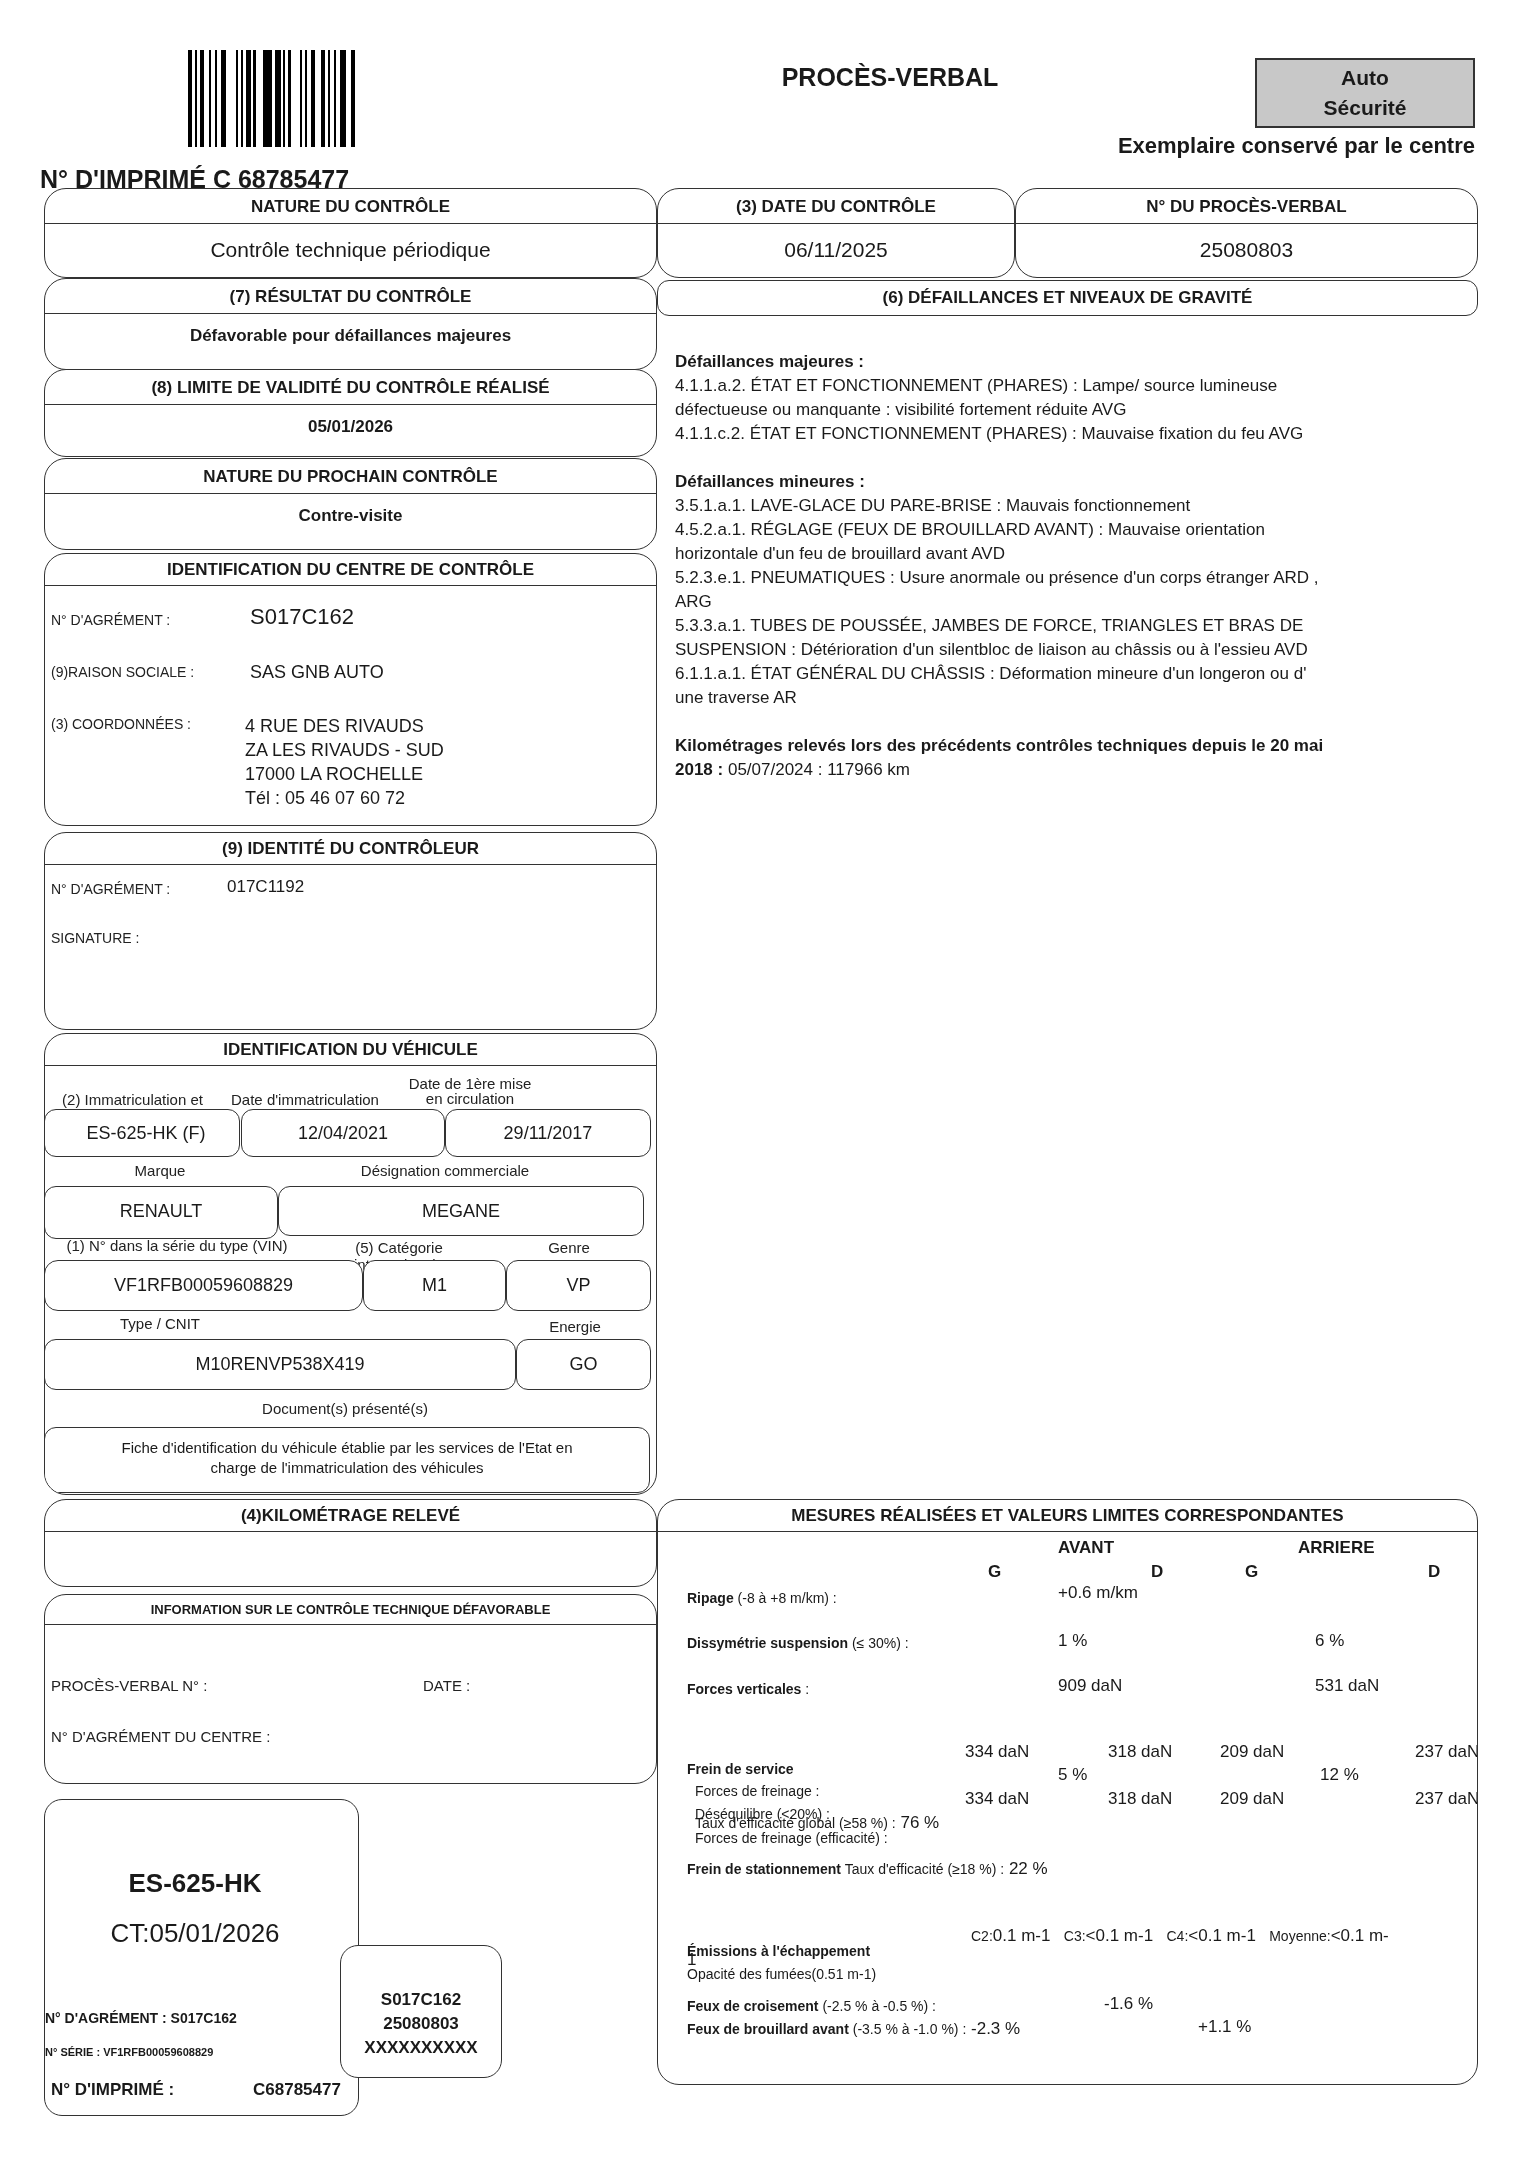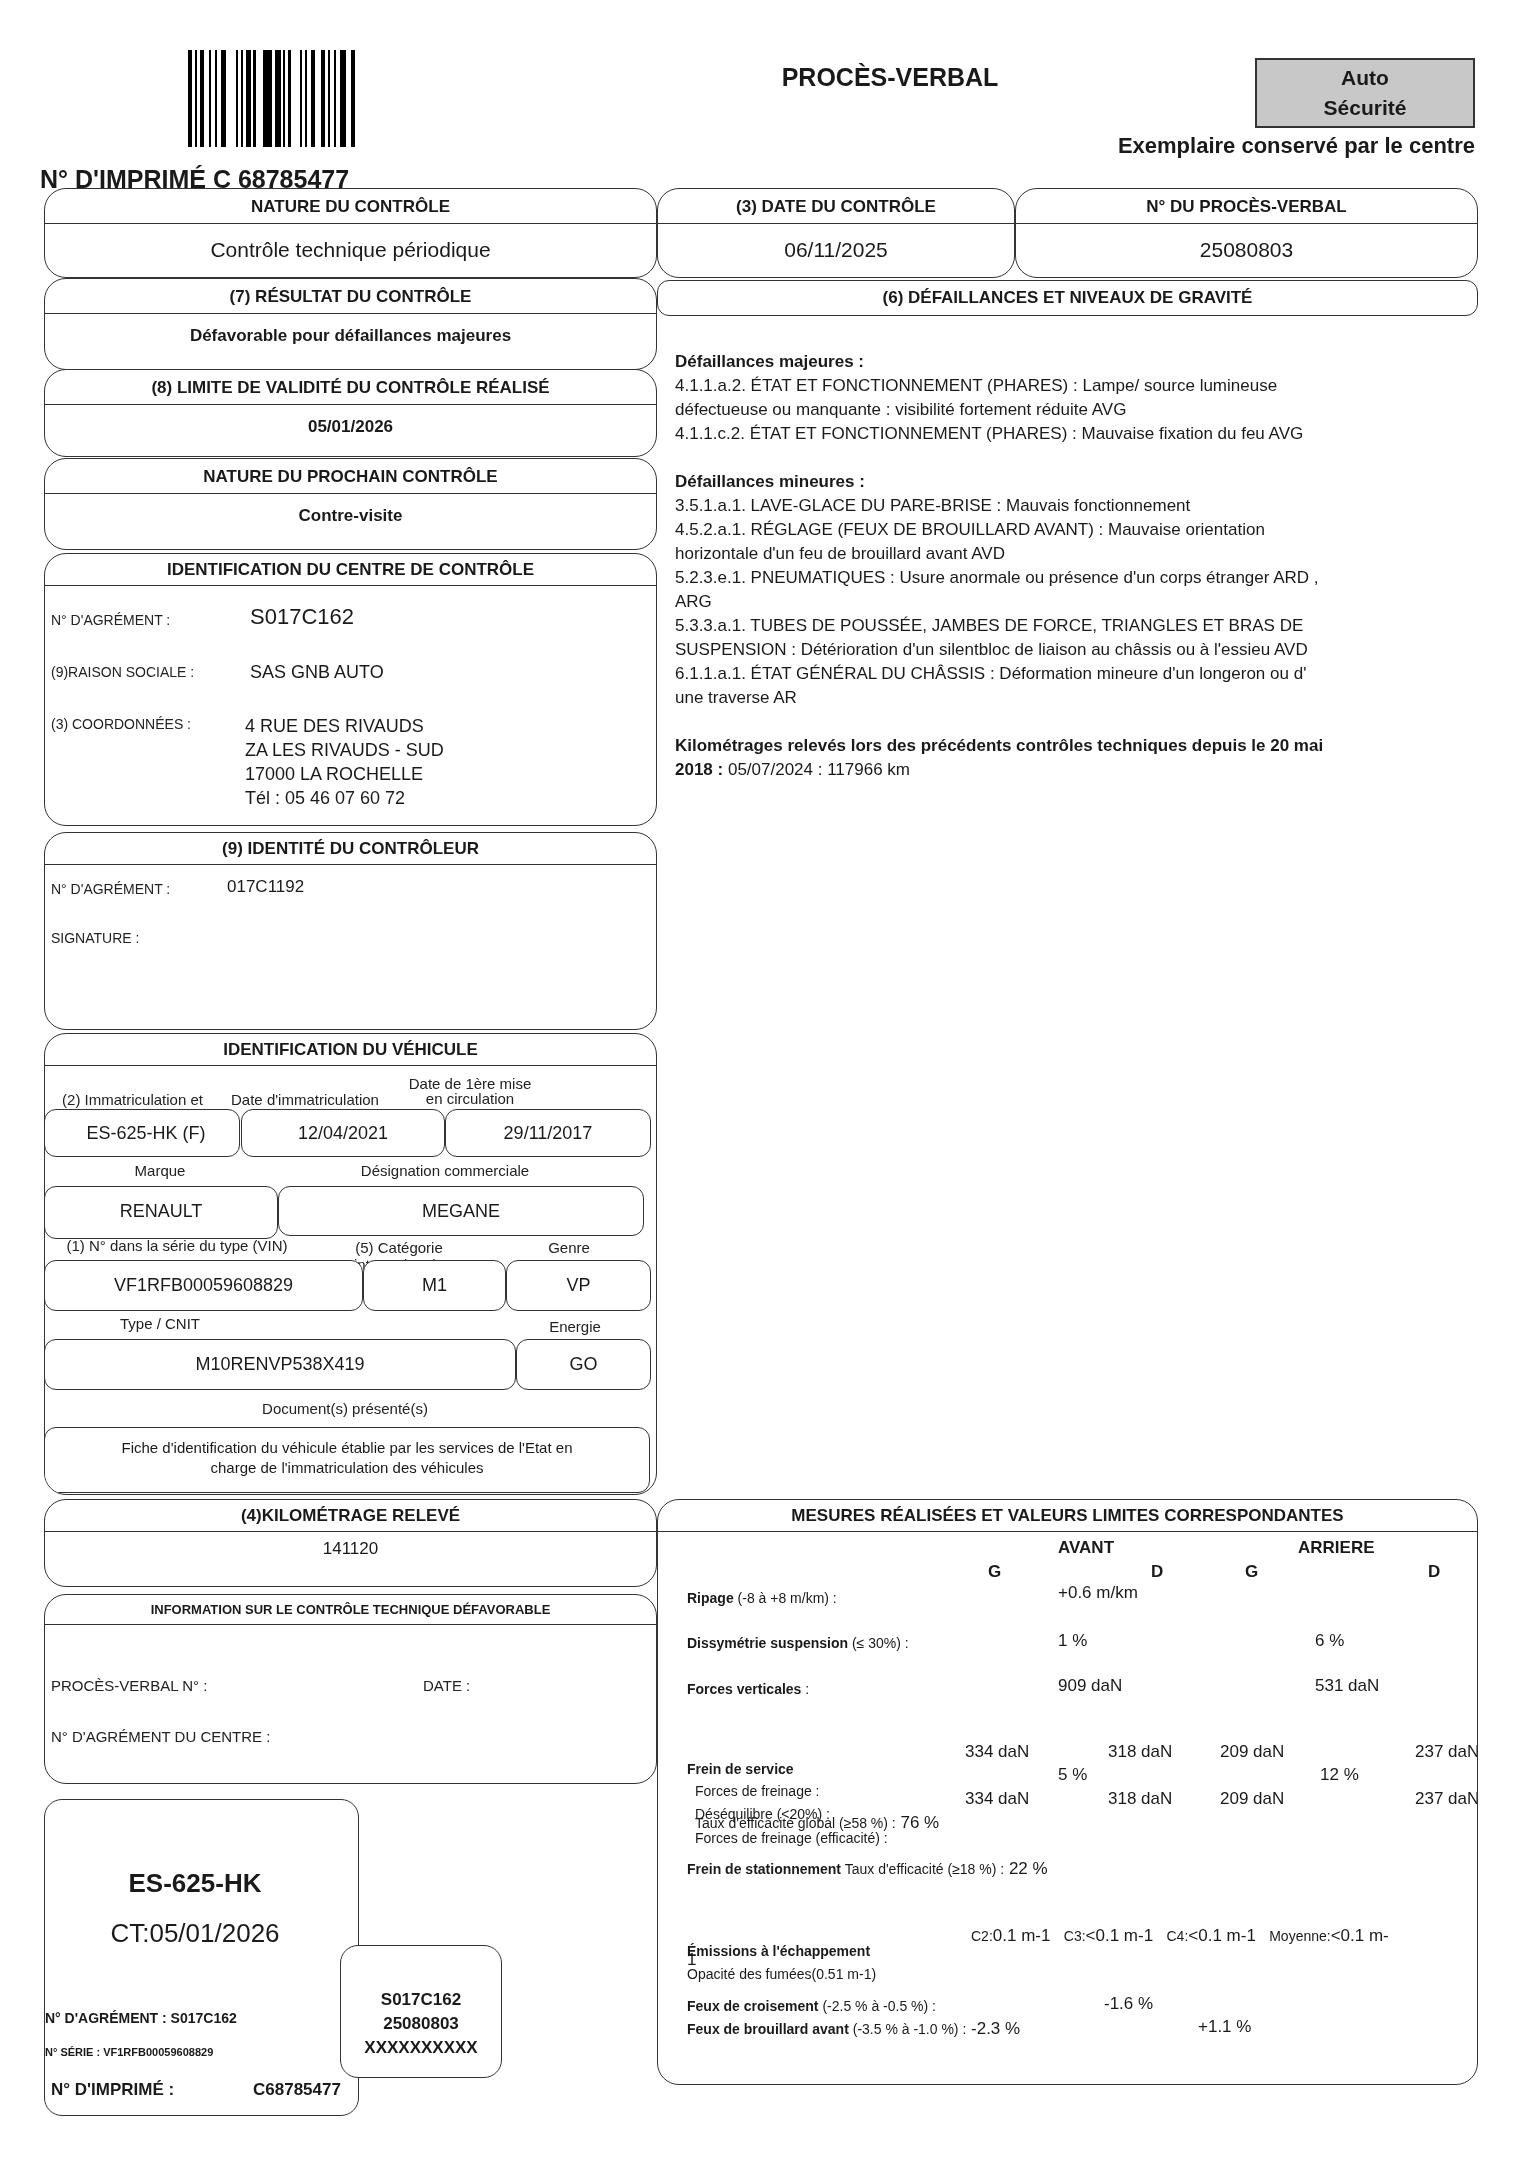--- a/index.html
+++ b/index.html
@@ -127,39 +127,38 @@
   <div class="cell" style="left:400px;top:75px;width:206px;height:48px;line-height:46px;">29/11/2017</div>
 
   <div class="lbl" style="left:0px;top:128px;width:230px;">Marque</div>
   <div class="lbl" style="left:230px;top:128px;width:340px;">Désignation commerciale</div>
   <div class="cell" style="left:-1px;top:152px;width:234px;height:53px;line-height:48px;text-align:center;">RENAULT</div>
   <div class="cell" style="left:233px;top:152px;width:366px;height:50px;line-height:48px;">MEGANE</div>
 
   <div class="lbl" style="left:0px;top:203px;width:264px;">(1) N° dans la série du type (VIN)</div>
   <div class="lbl" style="left:264px;top:205px;width:180px;">(5) Catégorie internationale</div>
   <div class="lbl" style="left:444px;top:205px;width:160px;">Genre</div>
-  <div class="cell" style="left:-1px;top:226px;width:319px;height:51px;line-height:49px;">VF1RFB00059608829</div>
+  <div class="cell" style="left:-1px;top:226px;width:319px;height:51px;line-height:49px;border-radius:14px;">VF1RFB00059608829</div>
   <div class="cell" style="left:318px;top:226px;width:143px;height:51px;line-height:49px;">M1</div>
   <div class="cell" style="left:461px;top:226px;width:145px;height:51px;line-height:49px;">VP</div>
 
   <div class="lbl" style="left:0px;top:281px;width:230px;">Type / CNIT</div>
   <div class="lbl" style="left:470px;top:284px;width:120px;">Energie</div>
   <div class="cell" style="left:-1px;top:305px;width:472px;height:51px;line-height:49px;">M10RENVP538X419</div>
   <div class="cell" style="left:471px;top:305px;width:135px;height:51px;line-height:49px;">GO</div>
 
   <div class="lbl" style="left:0px;top:366px;width:600px;">Document(s) présenté(s)</div>
   <div class="cell" style="left:-1px;top:393px;width:606px;height:66px;font-size:15px;line-height:20px;padding-top:10px;">
     <div>Fiche d'identification du véhicule établie par les services de l'Etat en</div>
     <div>charge de l'immatriculation des véhicules</div>
   </div>
 </div>
 
 <div class="box" style="left:44px;top:1499px;width:613px;height:88px;">
   <div class="box-head" style="height:32px;line-height:32px;">(4)KILOMÉTRAGE RELEVÉ</div>
-  <div class="box-val" style="font-size:17px;line-height:34px;">141120</div>
 </div>
 
 <div class="box" style="left:44px;top:1594px;width:613px;height:190px;">
   <div class="box-head" style="height:30px;line-height:30px;font-size:13px;">INFORMATION SUR LE CONTRÔLE TECHNIQUE DÉFAVORABLE</div>
   <div class="abs small-lbl" style="left:6px;top:82px;font-size:15px;">PROCÈS-VERBAL N° :</div>
   <div class="abs small-lbl" style="left:378px;top:82px;font-size:15px;">DATE :</div>
   <div class="abs small-lbl" style="left:6px;top:133px;font-size:15px;">N° D'AGRÉMENT DU CENTRE :</div>
 </div>
 
 <div class="box" style="left:44px;top:1799px;width:315px;height:317px;border-radius:18px;">

